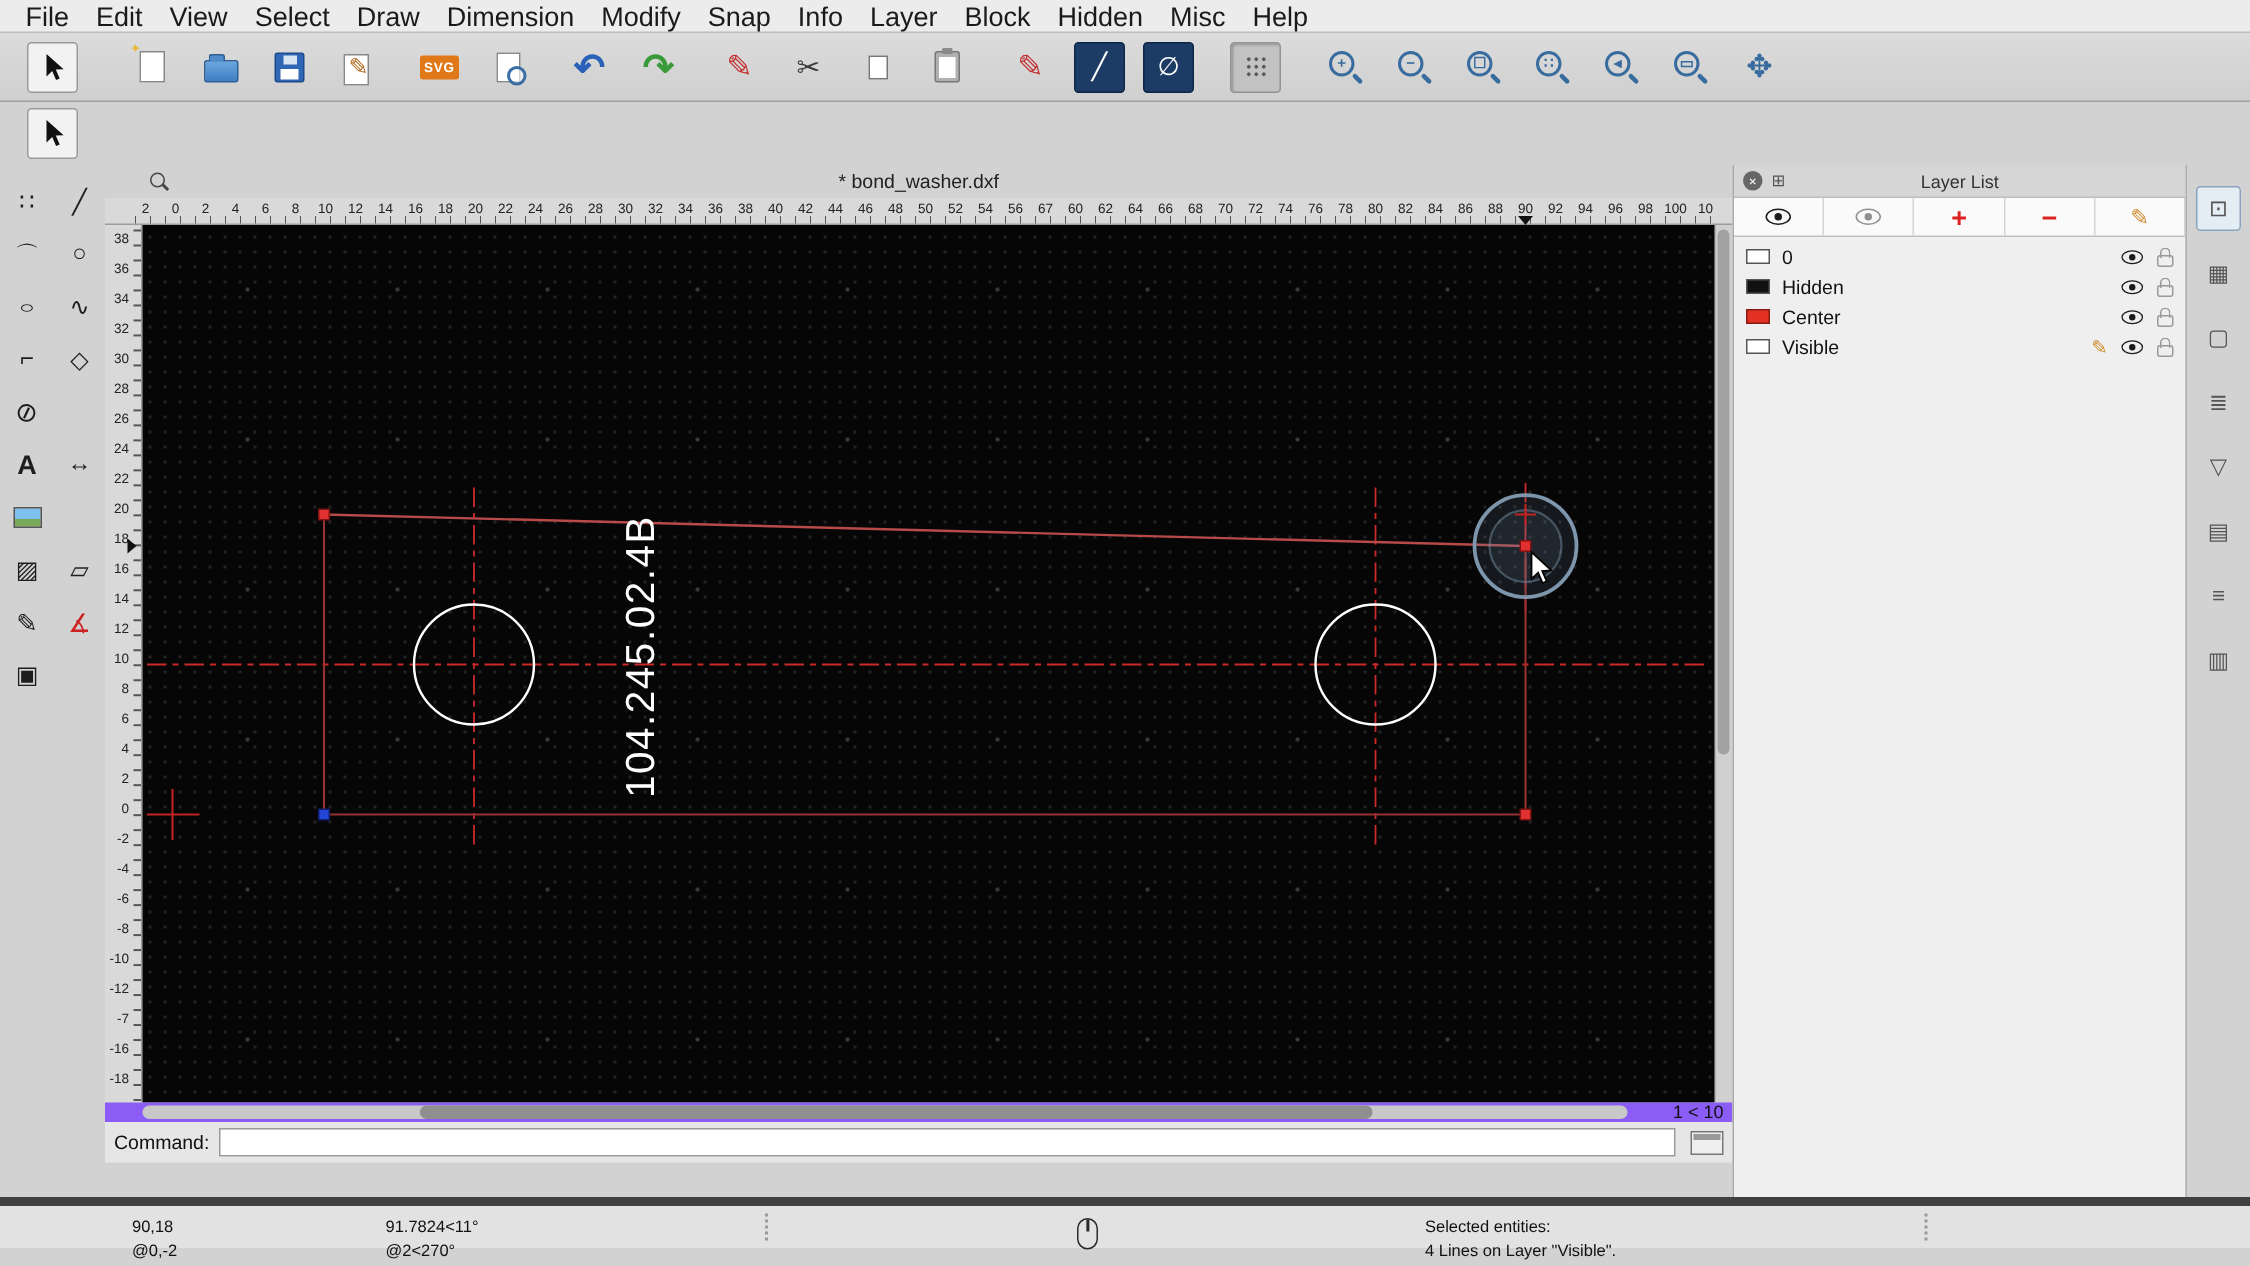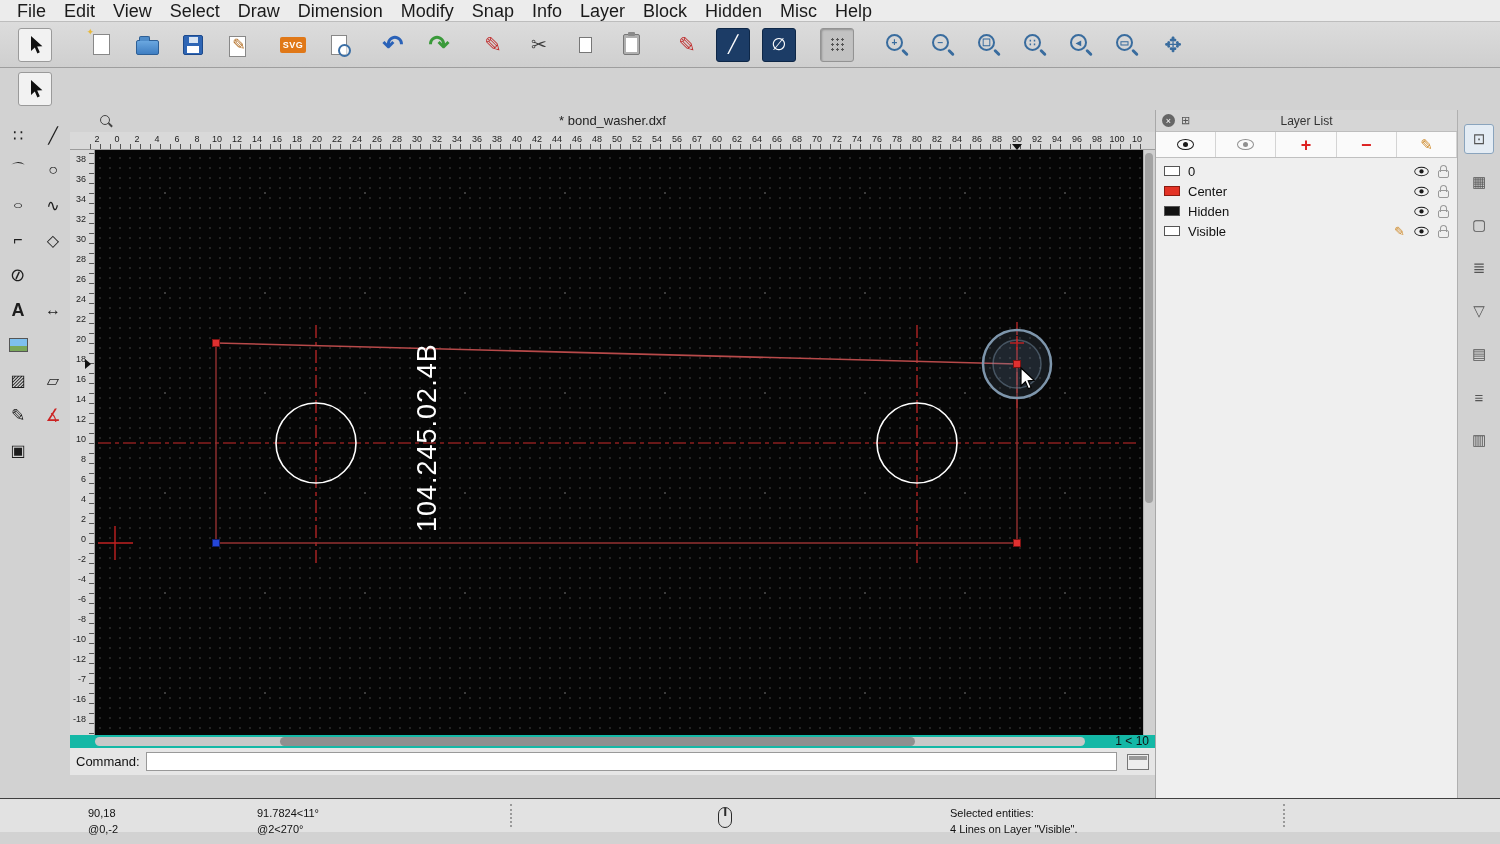--- a/index.html
+++ b/index.html
@@ -111,21 +111,21 @@
   .part-label { fill:#ffffff; font-size:27px; font-family:"Liberation Sans",sans-serif; letter-spacing:1px; }
   .glow-outer { fill:rgba(110,140,170,.14); stroke:#7e96ac; stroke-width:2.5; }
   .glow-inner { fill:rgba(110,140,170,.12); stroke:rgba(126,150,172,.45); stroke-width:1.5; }
   .handle { fill:#e03030; stroke:#801212; stroke-width:1; }
   .handle-blue { fill:#2446d8; stroke:#101f70; stroke-width:1; }
   .cursor-path { fill:#fff; stroke:#000; stroke-width:1.2; }
 
   .vscroll { width:12px; background:#d0d0d0; border-left:1px solid #b2b2b2; }
   .vthumb { margin:3px 1px; width:8px; height:350px; background:#a2a2a2; border-radius:4px; }
 
-  .hscroll-row { position:relative; height:13px; background:#14b8a6; }
+  .hscroll-row { position:relative; height:13px; background:#8b5cf6; }
   .hscroll { position:absolute; left:25px; top:2px; width:990px; height:9px; background:#c8c8c8; border-radius:5px; }
   .hthumb { position:absolute; left:185px; top:0; width:635px; height:9px; background:#8f8f8f; border-radius:5px; }
   .zoom-ind { position:absolute; right:6px; top:0; font-size:12px; color:#111; line-height:13px; }
 
   .cmd-history { height:23px; line-height:22px; background:#fff; border-top:1px solid #999; border-bottom:1px solid #c9c9c9;
       padding-left:10px; font-size:13px; color:#2020c8; }
   .cmd-h-label { font-style:italic; }
   .cmd-row { height:27px; background:#e6e6e6; display:flex; align-items:center; padding:0 6px; gap:6px; }
   .cmd-label { font-size:13px; color:#111; width:64px; }
   .cmd-input { flex:1; height:19px; border:1px solid #999; background:#fff; font-size:12px; font-family:"Liberation Sans",sans-serif; padding:0 4px; }
@@ -161,21 +161,21 @@
   .row-eye, .row-lock { background:none; border:none; padding:0; display:flex; align-items:center; }
 
   
   .side-strip { position:absolute; left:1457px; top:42px; width:43px; height:688px; background:#d2d2d2;
       border-left:1px solid #b0b0b0; display:flex; flex-direction:column; align-items:center; gap:13px; padding-top:14px; }
   .strip-btn { width:30px; height:30px; background:transparent; border:1px solid transparent; border-radius:3px;
       font-size:15px; color:#555; display:flex; align-items:center; justify-content:center; }
   .strip-btn[data-active="true"] { background:#e4ecf4; border-color:#8aa4bd; }
 
   
-  .statusbar { position:absolute; left:0; top:798px; width:1500px; height:34px; background:#e2e2e2; border-top:1px solid #404040; }
+  .statusbar { position:absolute; left:0; top:798px; width:1500px; height:34px; background:#e2e2e2; border-top:6px solid #404040; }
   .sb-group { position:absolute; top:6px; font-size:11px; line-height:16px; color:#111; }
   .sb-coords { left:88px; }
   .sb-polar { left:257px; }
   .sb-hints { left:490px; width:210px; text-align:right; }
   .sb-selection { left:950px; }
   .sb-sep { position:absolute; top:5px; bottom:5px; width:0; border-left:2px dotted #9a9a9a; }
   .sep1 { left:510px; } .sep2 { left:1283px; }
   .mouse-icon { position:absolute; left:718px; top:8px; width:14px; height:21px; border:1.5px solid #2a2a2a; border-radius:7px; }
   .mouse-icon::before { content:""; position:absolute; left:50%; top:0; width:1.5px; height:8px; background:#2a2a2a; transform:translateX(-50%); }
 </style>
@@ -575,35 +575,35 @@
             <span class="layer-name" data-name="layer-name">0</span>
             <span class="row-pencil" data-name="layer-edit-pencil-icon">✎</span>
             <button class="row-eye" data-name="layer-visibility-toggle">
               <span class="eye eye-sm" data-name="eye-icon"></span>
             </button>
             <button class="row-lock" data-name="layer-lock-toggle">
               <span class="lock" data-name="lock-icon"></span>
             </button>
           </div>
 
+          <div class="layer-row" data-name="layer-row" data-variant="black" data-editing="false" style="--i: 2;">
+            <span class="swatch" data-name="layer-color-swatch"></span>
+            <span class="layer-name" data-name="layer-name">Hidden</span>
+            <span class="row-pencil" data-name="layer-edit-pencil-icon">✎</span>
+            <button class="row-eye" data-name="layer-visibility-toggle">
+              <span class="eye eye-sm" data-name="eye-icon"></span>
+            </button>
+            <button class="row-lock" data-name="layer-lock-toggle">
+              <span class="lock" data-name="lock-icon"></span>
+            </button>
+          </div>
+
           <div class="layer-row" data-name="layer-row" data-variant="red" data-editing="false" style="--i: 1;">
             <span class="swatch" data-name="layer-color-swatch"></span>
             <span class="layer-name" data-name="layer-name">Center</span>
-            <span class="row-pencil" data-name="layer-edit-pencil-icon">✎</span>
-            <button class="row-eye" data-name="layer-visibility-toggle">
-              <span class="eye eye-sm" data-name="eye-icon"></span>
-            </button>
-            <button class="row-lock" data-name="layer-lock-toggle">
-              <span class="lock" data-name="lock-icon"></span>
-            </button>
-          </div>
-
-          <div class="layer-row" data-name="layer-row" data-variant="black" data-editing="false" style="--i: 2;">
-            <span class="swatch" data-name="layer-color-swatch"></span>
-            <span class="layer-name" data-name="layer-name">Hidden</span>
             <span class="row-pencil" data-name="layer-edit-pencil-icon">✎</span>
             <button class="row-eye" data-name="layer-visibility-toggle">
               <span class="eye eye-sm" data-name="eye-icon"></span>
             </button>
             <button class="row-lock" data-name="layer-lock-toggle">
               <span class="lock" data-name="lock-icon"></span>
             </button>
           </div>
 
           <div class="layer-row" data-name="layer-row" data-variant="white" data-editing="true" style="--i: 3;">

